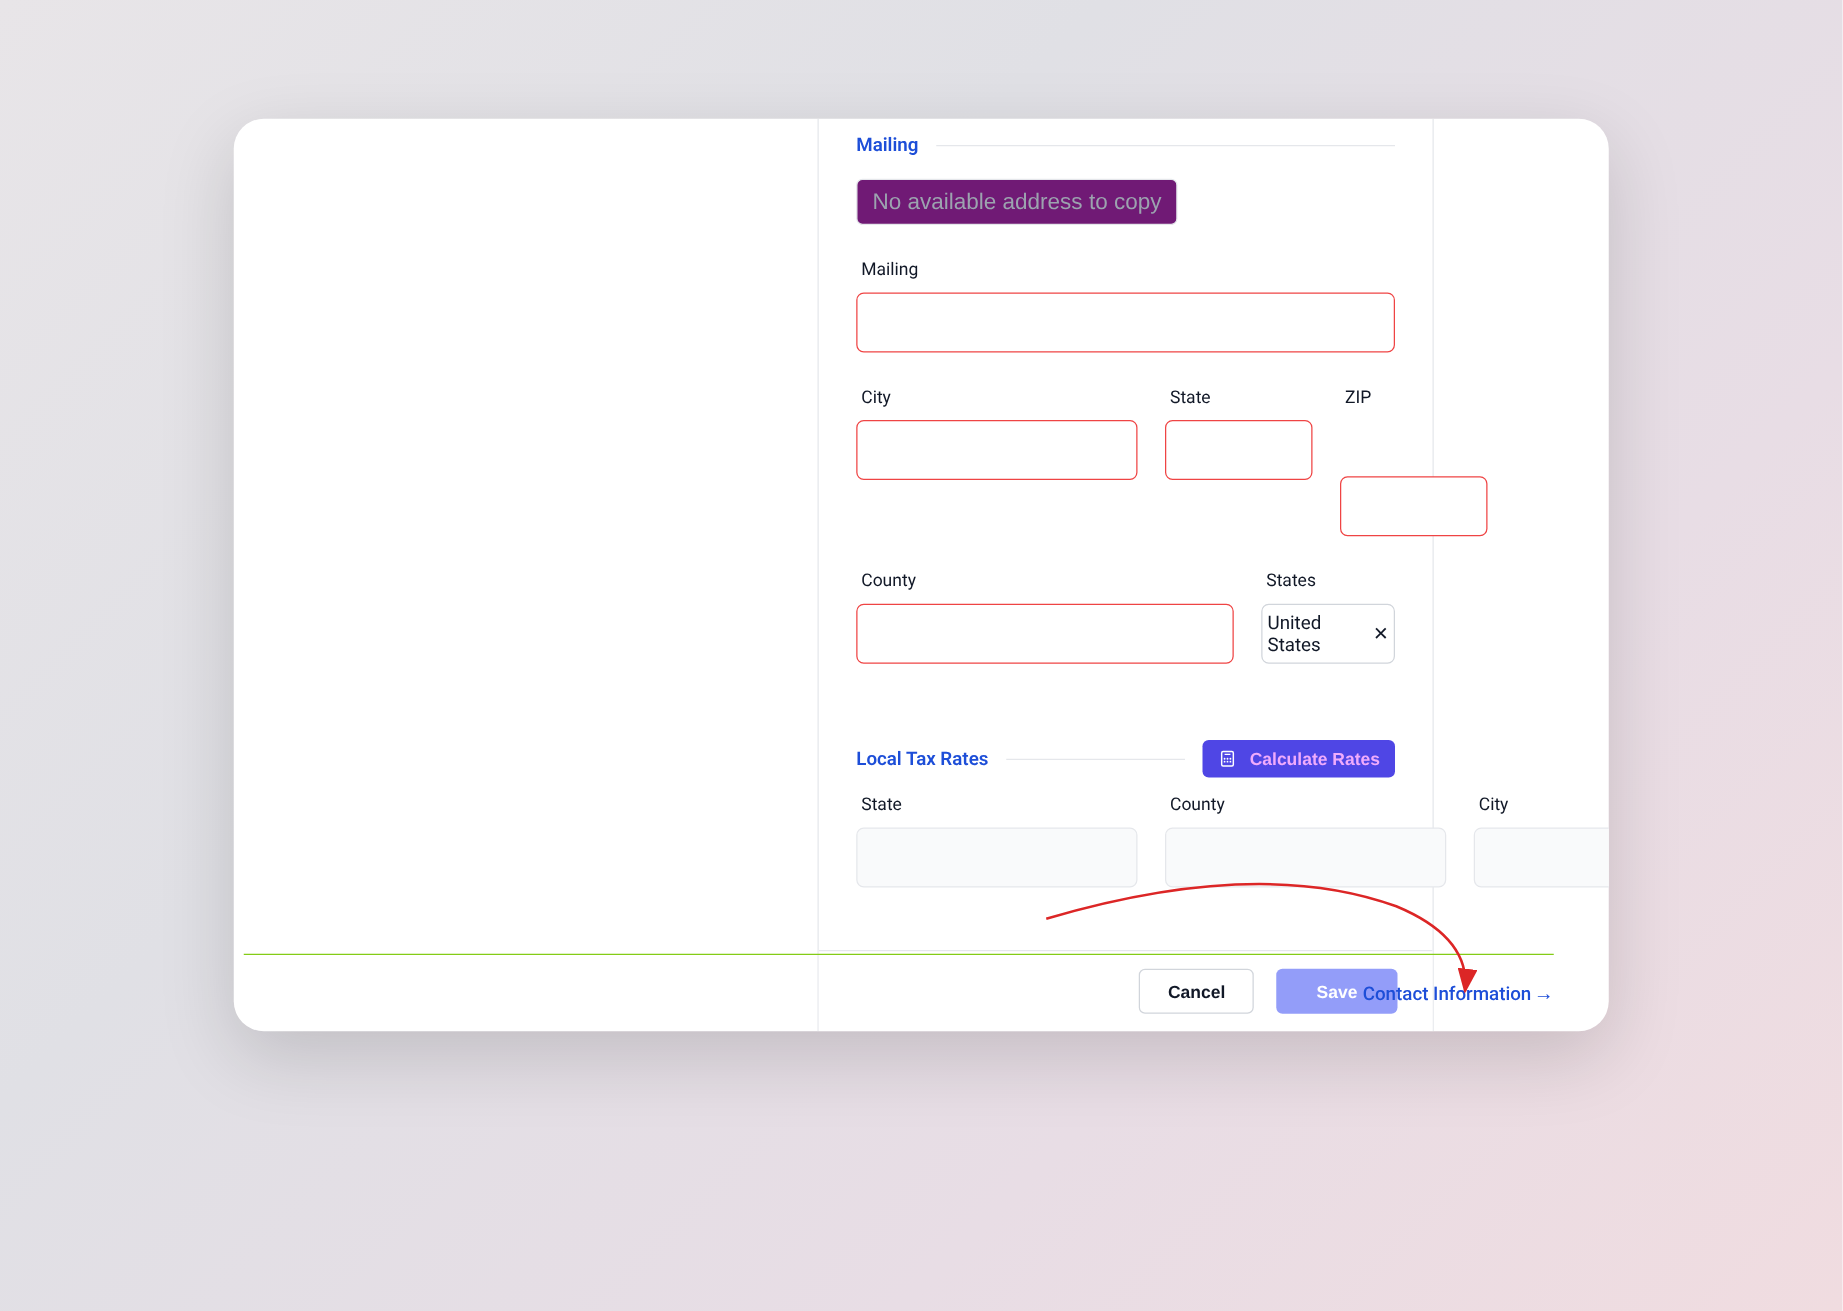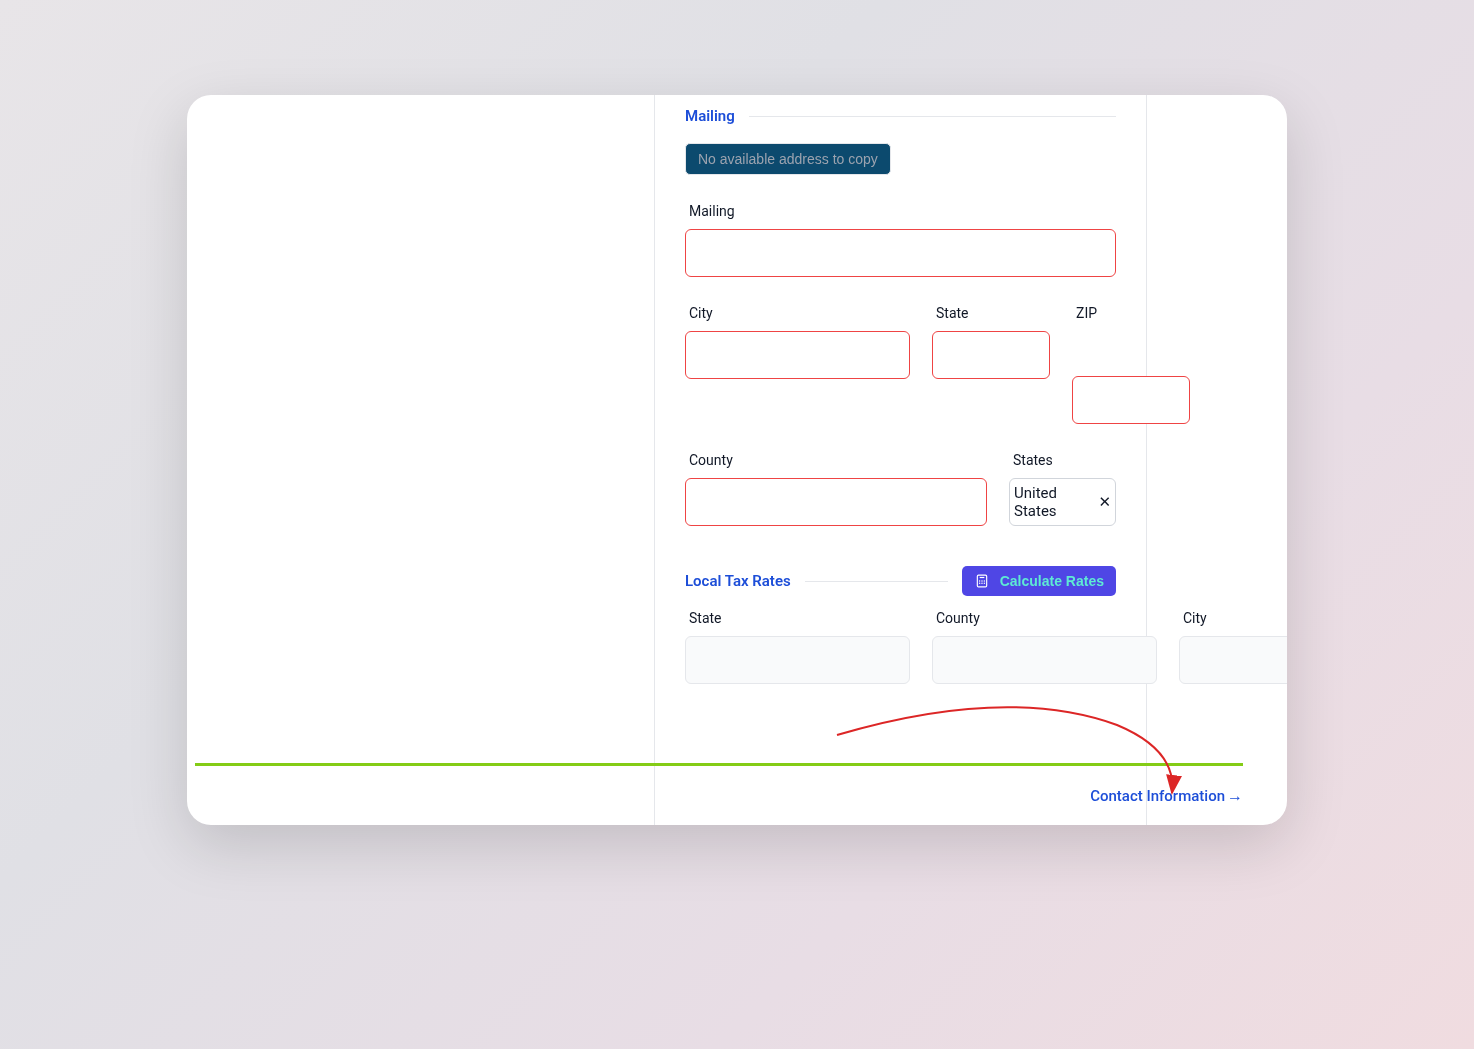--- a/index.html
+++ b/index.html
@@ -49,24 +49,24 @@
       font-size: 15px;
       margin-right: 14px;
     }
     .section-line {
       flex: 1;
       height: 1px;
       background: #e5e7eb;
     }
     .disabled-btn {
       display: inline-block;
-      background: #0c4a6e;
+      background: #701a75;
       border: 1px solid #e5e7eb;
       color: #9ca3af;
-      font-size: 14px;
+      font-size: 18px;
       padding: 7px 12px;
       border-radius: 5px;
       cursor: not-allowed;
       text-align: right;
     }
     .form-row {
       display: flex;
       gap: 22px;
       margin-top: 28px;
     }
@@ -111,39 +111,39 @@
     .clear-icon {
       font-size: 15px;
       color: #111827;
       cursor: pointer;
     }
     .action-btn {
       display: inline-flex;
       align-items: center;
       gap: 10px;
       background: #4f46e5;
-      color: #5eead4;
+      color: #f0abfc;
       border: none;
       border-radius: 5px;
       padding: 7px 12px;
       font-size: 14px;
       font-weight: 600;
       cursor: pointer;
     }
     .calc-icon {
       width: 16px;
       height: 16px;
       display: inline-flex;
       align-items: center;
       justify-content: center;
     }
     .tax-section-header {
       display: flex;
       align-items: center;
-      margin-top: 40px;
+      margin-top: 61px;
       margin-bottom: 14px;
     }
     .footer-bar {
       position: absolute;
       bottom: 0;
       left: 0;
       right: 0;
       border-top: 1px solid #e5e7eb;
       display: flex;
       justify-content: flex-end;
@@ -171,21 +171,21 @@
       border-radius: 5px;
       cursor: pointer;
       opacity: 0.85;
     }
     .bottom-nav {
       position: absolute;
       bottom: 0;
       left: 8px;
       right: 44px;
       height: 62px;
-      border-top: 3px solid #84cc16;
+      border-top: 1px solid #84cc16;
       display: flex;
       justify-content: flex-end;
       align-items: center;
     }
     .next-link {
       color: #1d4ed8;
       font-size: 15px;
       font-weight: 500;
       cursor: pointer;
       display: inline-flex;
@@ -288,20 +288,24 @@
         </div>
         <div class="form-group" style="flex:1;">
           <label class="form-label">City</label>
           <input class="form-input readonly" readonly="" style="">
         </div>
 
       </div>
 
     </div>
 
+    <div class="footer-bar">
+      <button class="btn-cancel">Cancel</button>
+      <button class="btn-save">Save</button>
+    </div>
   </div>
 
   <div class="bottom-nav">
     <a class="next-link">
       <span>Contact Information</span>
       <span class="arrow-icon">→</span>
     </a>
   </div>
 
   <svg class="annotation-arrow" style="left:640px; top:600px; width:360px; height:110px;" viewBox="0 0 360 110">

